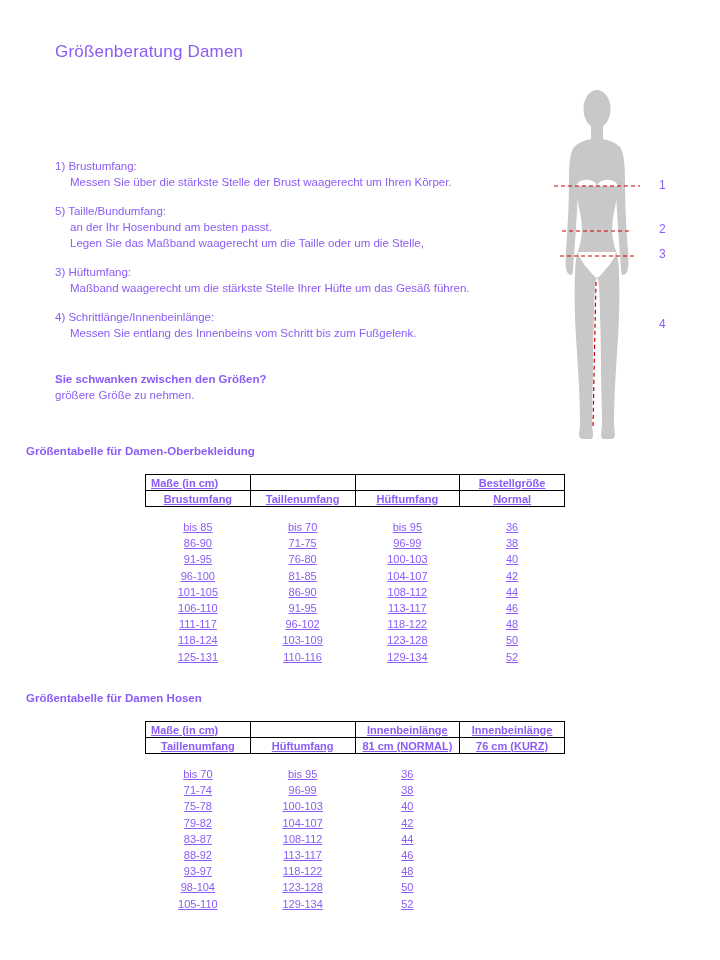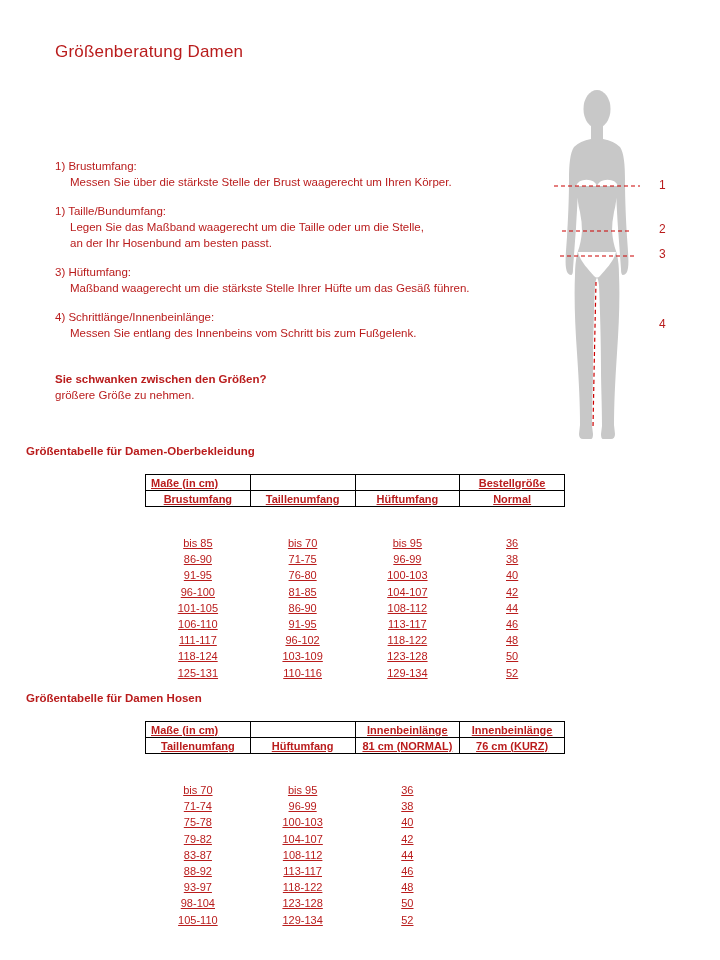--- a/index.html
+++ b/index.html
@@ -1,19 +1,19 @@
 <!DOCTYPE html>
 <html><head>
 <meta charset="utf-8">
 <style>
   * { margin:0; padding:0; box-sizing:border-box; }
   html,body { background:#ffffff; }
   .page {
     position:relative; width:720px; height:960px; background:#fff;
-    font-family:"Liberation Sans", sans-serif; color:#b91c1c; overflow:hidden;
+    font-family:"Liberation Sans", sans-serif; color:#8b5cf6; overflow:hidden;
   }
   .title { position:absolute; left:55px; top:42px; font-size:17px; font-weight:normal; letter-spacing:0.2px; }
   .intro { position:absolute; left:55px; top:81px; font-size:11.5px; line-height:15.5px; }
   .instructions { position:absolute; left:55px; top:158px; font-size:11.5px; line-height:16px; }
   .instr-item { margin-bottom:13px; }
   .instr-text { padding-left:15px; }
   .advice { position:absolute; left:55px; top:371px; font-size:11.5px; line-height:16px; }
   .advice-heading { font-weight:bold; }
 
   .figure { position:absolute; left:540px; top:85px; width:150px; height:372px; }
@@ -27,42 +27,42 @@
   table.size-table {
     margin-left:145px; margin-top:17px; border-collapse:collapse;
     table-layout:fixed; width:420px; font-size:11px;text-decoration:underline;
   }
   .size-table th {
     border:1px solid #000; font-weight:bold; padding:1px 5px;
     text-align:center; height:16px; font-size:11px;
   }
   .size-table th.left { text-align:left; }
   .size-table td { text-align:center; padding:1.6px 4px; line-height:13px; }
-  .size-table tbody tr:first-child td { padding-top:30px; }
+  .size-table tbody tr:first-child td { padding-top:14px; }
 </style>
 </head>
 <body>
 
 <div class="page">
 
   <h1 class="title">Größenberatung Damen</h1>
 
 
   <div class="instructions">
     <div class="instr-item">
       <div>1) Brustumfang:</div>
       <div class="instr-text">
         <div>Messen Sie über die stärkste Stelle der Brust waagerecht um Ihren Körper.</div>
       </div>
     </div>
     <div class="instr-item">
-      <div>1) Taille/Bundumfang:</div>
-      <div class="instr-text">
+      <div>5) Taille/Bundumfang:</div>
+      <div class="instr-text">
+        <div>an der Ihr Hosenbund am besten passt.</div>
         <div>Legen Sie das Maßband waagerecht um die Taille oder um die Stelle,</div>
-        <div>an der Ihr Hosenbund am besten passt.</div>
       </div>
     </div>
     <div class="instr-item">
       <div>3) Hüftumfang:</div>
       <div class="instr-text">
         <div>Maßband waagerecht um die stärkste Stelle Ihrer Hüfte um das Gesäß führen.</div>
       </div>
     </div>
     <div class="instr-item">
       <div>4) Schrittlänge/Innenbeinlänge:</div>

